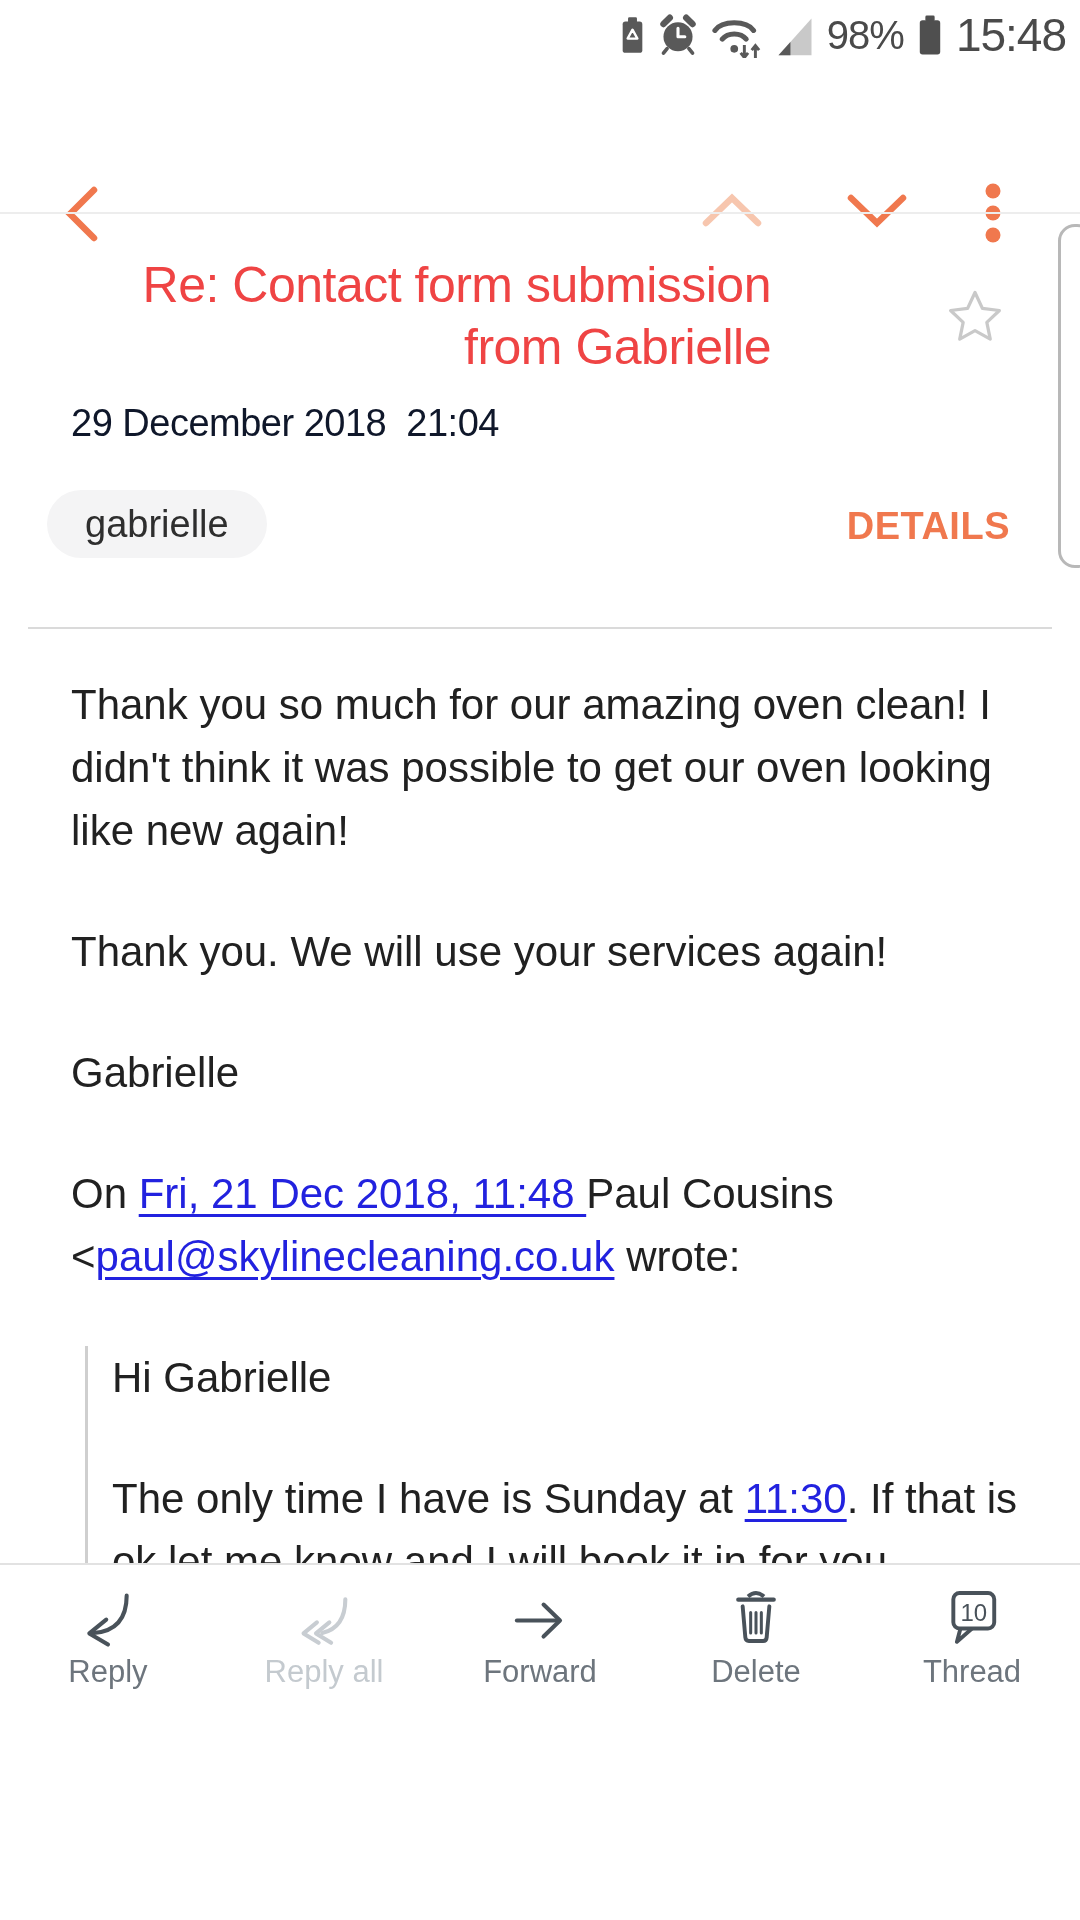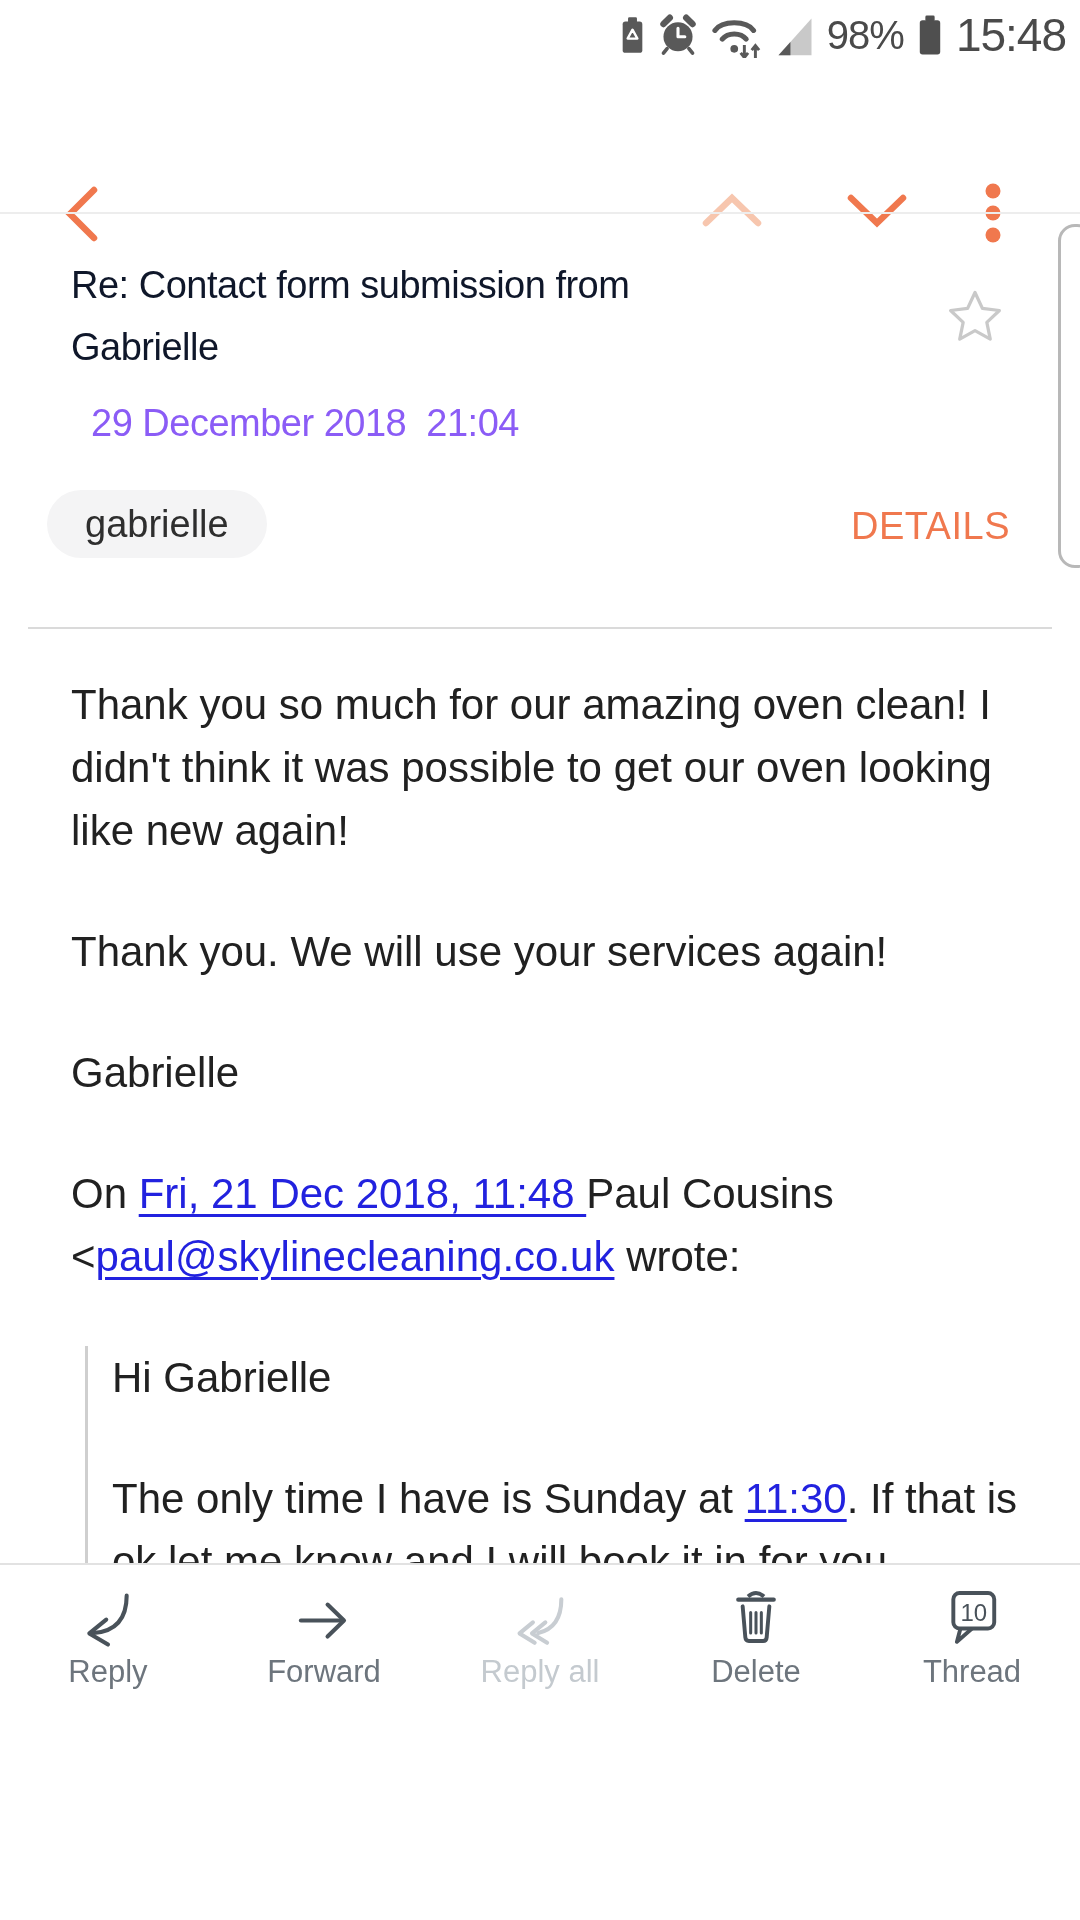--- a/index.html
+++ b/index.html
@@ -17,28 +17,28 @@
   
   .navrow { position:absolute; top:70px; left:0; width:1080px; height:143px; }
   .nav-back { position:absolute; left:62px; top:115px; }
   .nav-up   { position:absolute; left:700px; top:122px; }
   .nav-down { position:absolute; left:845px; top:122px; }
   .nav-more { position:absolute; left:984px; top:112px; }
   .divider1 { position:absolute; top:212px; left:0; width:1080px; height:2px; background:#ededed; }
 
   
   .subject { position:absolute; left:71px; top:254px; width:700px;
-    font-size:38px; line-height:62px; color:#0f172a; letter-spacing:-0.5px; }
+    font-size:50px; line-height:62px; color:#ef4444; letter-spacing:-0.5px;text-align:right; }
   .star { position:absolute; left:946px; top:288px; }
-  .date { position:absolute; left:71px; top:402px; font-size:38px; color:#8b5cf6;
-    white-space:pre; letter-spacing:-0.5px;margin-left:20px; }
+  .date { position:absolute; left:71px; top:402px; font-size:38px; color:#0f172a;
+    white-space:pre; letter-spacing:-0.5px; }
   .chip { position:absolute; left:47px; top:490px; height:68px; border-radius:34px;
     background:#f4f4f5; display:flex; align-items:center; padding:0 38px;
     font-size:38px; color:#2e2e2e; }
-  .details-btn { position:absolute; right:70px; top:505px; font-size:38px; font-weight:400;
+  .details-btn { position:absolute; right:70px; top:505px; font-size:38px; font-weight:700;
     color:#f0784e; letter-spacing:0.5px; }
   .scroll-pill { position:absolute; left:1058px; top:224px; width:36px; height:344px;
     border:3px solid #b8b8b8; border-radius:17px; background:#fff; }
   .divider2 { position:absolute; top:627px; left:28px; width:1024px; height:2px; background:#dadada; }
 
   
   .mailbody { position:absolute; top:629px; left:0; width:1080px; height:1122px;
     padding:44px 41px 0 71px; font-size:42px; line-height:63px; color:#212121; overflow:hidden; }
   .mailbody p { margin:0 0 58px 0; }
   a.maillink { color:#2222df; text-decoration-thickness:3px; text-underline-offset:6px; }
@@ -134,35 +134,35 @@
   <div class="toolbar">
 
     <div class="tb-item">
       <svg width="64" height="64" viewBox="0 0 72 72">
         <path d="M57 12 C57 38 44 52 20 54" fill="none" stroke="#49525a" stroke-width="4.6" stroke-linecap="round"></path>
         <path d="M34 39 L15 54.5 L36 67" fill="none" stroke="#49525a" stroke-width="4.6" stroke-linecap="round" stroke-linejoin="round"></path>
       </svg>
       <span class="tb-label">Reply</span>
     </div>
 
-    <div class="tb-item">
-      <svg width="64" height="64" viewBox="0 0 72 72">
-        <path d="M10 40 H56" fill="none" stroke="#49525a" stroke-width="4.6" stroke-linecap="round"></path>
-        <path d="M40 22 L58.5 40 L40 58" fill="none" stroke="#49525a" stroke-width="4.6" stroke-linecap="round" stroke-linejoin="round"></path>
-      </svg>
-      <span class="tb-label">Forward</span>
-    </div>
-
     <div class="tb-item disabled">
       <svg width="64" height="64" viewBox="0 0 72 72">
         <path d="M60 16 C60 38 51 50 34 54" fill="none" stroke="#c8cdd2" stroke-width="4.6" stroke-linecap="round"></path>
         <path d="M28 42 L13 54.5 L30 65" fill="none" stroke="#c8cdd2" stroke-width="4.6" stroke-linecap="round" stroke-linejoin="round"></path>
         <path d="M42 42 L27 54.5 L44 65" fill="none" stroke="#c8cdd2" stroke-width="4.6" stroke-linecap="round" stroke-linejoin="round"></path>
       </svg>
       <span class="tb-label">Reply all</span>
+    </div>
+
+    <div class="tb-item">
+      <svg width="64" height="64" viewBox="0 0 72 72">
+        <path d="M10 40 H56" fill="none" stroke="#49525a" stroke-width="4.6" stroke-linecap="round"></path>
+        <path d="M40 22 L58.5 40 L40 58" fill="none" stroke="#49525a" stroke-width="4.6" stroke-linecap="round" stroke-linejoin="round"></path>
+      </svg>
+      <span class="tb-label">Forward</span>
     </div>
 
     <div class="tb-item">
       <svg width="64" height="64" viewBox="0 0 72 72">
         <path d="M27 13 q9 -8 18 0" fill="none" stroke="#49525a" stroke-width="4.4"></path>
         <path d="M16 16.5 H56" fill="none" stroke="#49525a" stroke-width="4.6" stroke-linecap="round"></path>
         <path d="M21 24 L24 59 q0.4 4 4 4 L44 63 q3.6 0 4 -4 L51 24" fill="none" stroke="#49525a" stroke-width="4.4" stroke-linecap="round" stroke-linejoin="round"></path>
         <path d="M30 31 V54 M36 31 V54 M42 31 V54" fill="none" stroke="#49525a" stroke-width="3.4" stroke-linecap="round"></path>
       </svg>
       <span class="tb-label">Delete</span>

